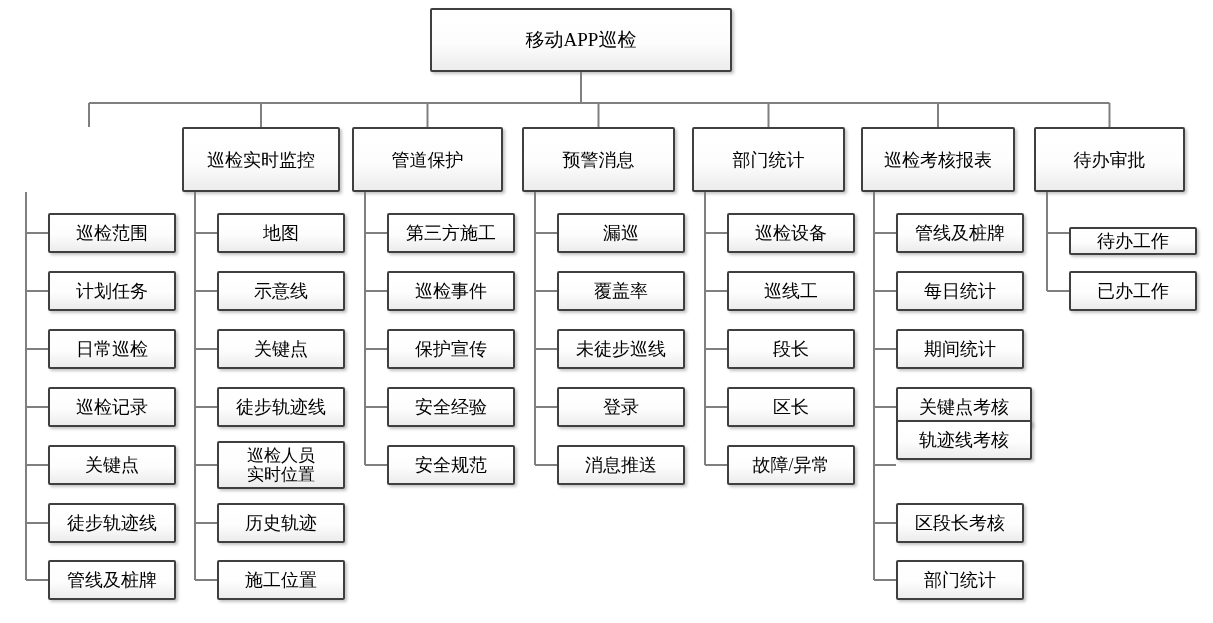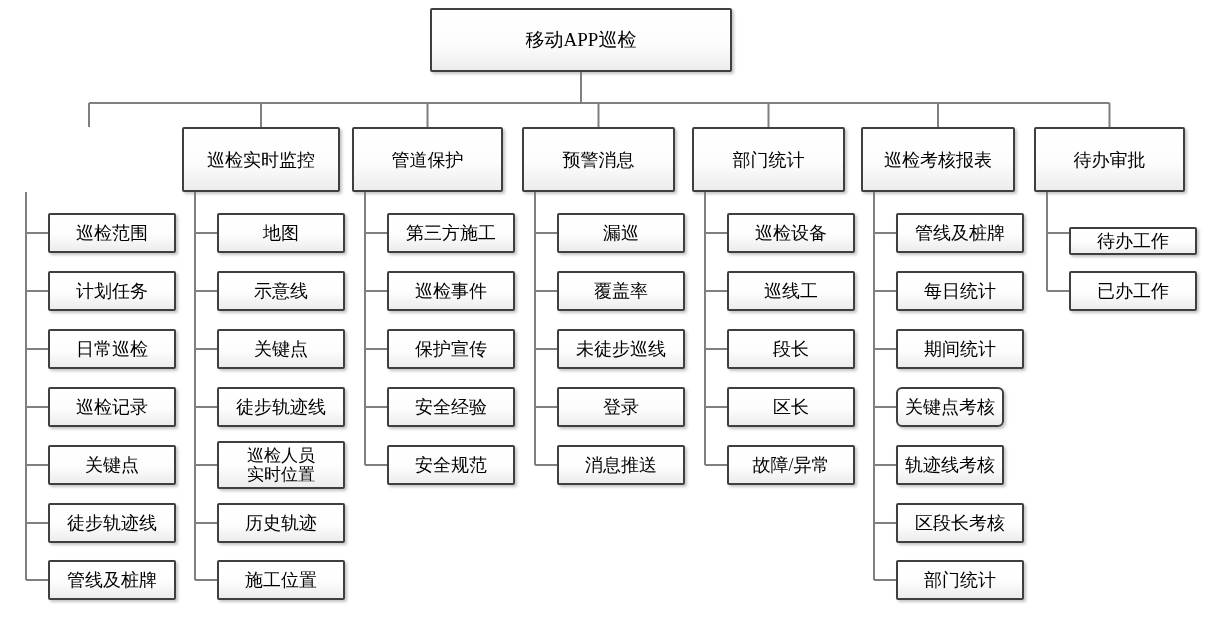--- a/index.html
+++ b/index.html
@@ -110,20 +110,20 @@
     <div class="node" style="left: 692px; top: 127px; width: 153px; height: 65px;">部门统计</div>
     <div class="node" style="left: 727px; top: 213px; width: 128px; height: 40px;">巡检设备</div>
     <div class="node" style="left: 727px; top: 271px; width: 128px; height: 40px;">巡线工</div>
     <div class="node" style="left: 727px; top: 329px; width: 128px; height: 40px;">段长</div>
     <div class="node" style="left: 727px; top: 387px; width: 128px; height: 40px;">区长</div>
     <div class="node" style="left: 727px; top: 445px; width: 128px; height: 40px;">故障/异常</div>
     <div class="node" style="left: 861px; top: 127px; width: 154px; height: 65px;">巡检考核报表</div>
     <div class="node" style="left: 896px; top: 213px; width: 128px; height: 40px;">管线及桩牌</div>
     <div class="node" style="left: 896px; top: 271px; width: 128px; height: 40px;">每日统计</div>
     <div class="node" style="left: 896px; top: 329px; width: 128px; height: 40px;">期间统计</div>
-    <div class="node" style="left: 896px; top: 387px; width: 108px; height: 40px; border-radius: 6px;">关键点考核</div>
-    <div class="node" style="left: 896px; top: 445px; width: 108px; height: 40px;">轨迹线考核</div>
+    <div class="node" style="left: 896px; top: 387px; width: 136px; height: 40px;">关键点考核</div>
+    <div class="node" style="left: 896px; top: 420px; width: 136px; height: 40px;">轨迹线考核</div>
     <div class="node" style="left: 896px; top: 503px; width: 128px; height: 40px;">区段长考核</div>
     <div class="node" style="left: 896px; top: 560px; width: 128px; height: 40px;">部门统计</div>
     <div class="node" style="left: 1034px; top: 127px; width: 151px; height: 65px;">待办审批</div>
     <div class="node" style="left: 1069px; top: 227px; width: 128px; height: 28px;">待办工作</div>
     <div class="node" style="left: 1069px; top: 271px; width: 128px; height: 40px;">已办工作</div>
   </div>
 
 </body></html>

